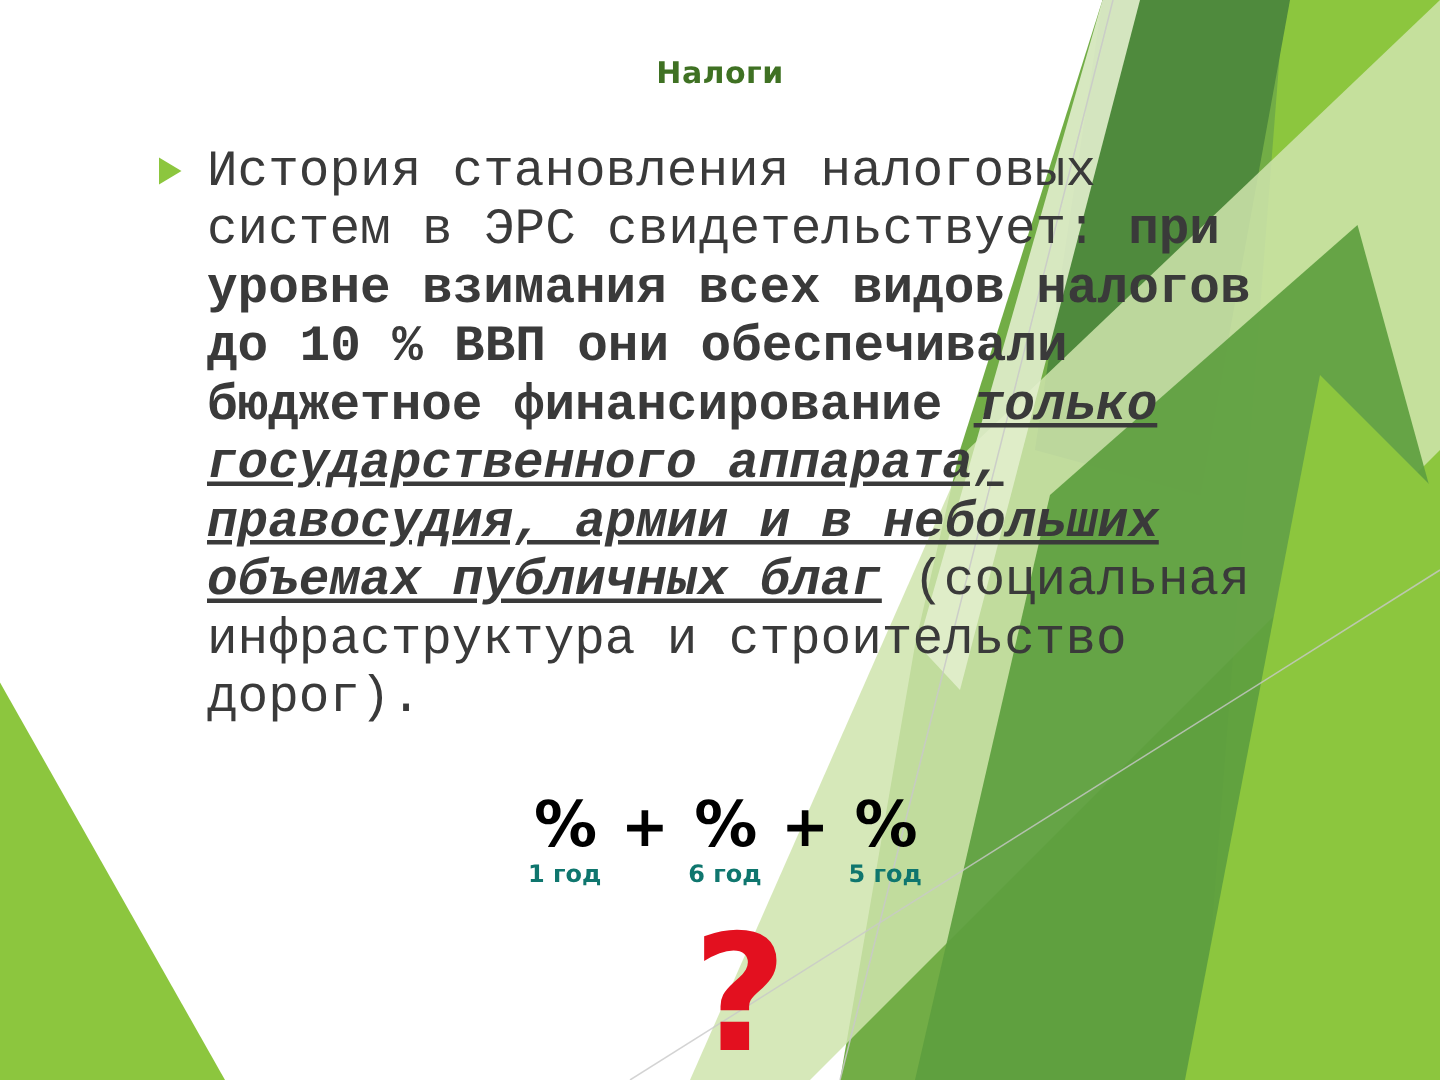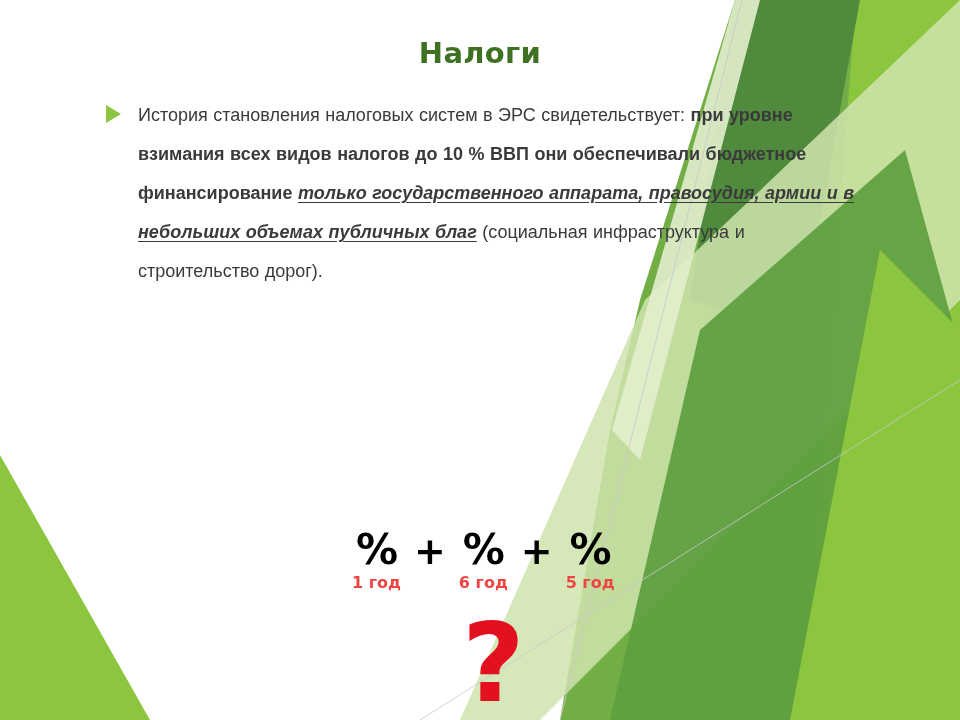--- a/index.html
+++ b/index.html
@@ -28,21 +28,21 @@
   }
 
   
   #slide-title {
     position: absolute;
     top: 36px;
     left: 0;
     width: 960px;
     text-align: center;
     z-index: 5;
-    font-size: 29px;
+    font-size: 20px;
     font-weight: bold;
     color: #3f7123;
     letter-spacing: 0.3px;
     font-family: "DejaVu Sans", "Liberation Sans", sans-serif;
   }
 
   
   #body-content {
     position: absolute;
     top: 96px;
@@ -60,24 +60,24 @@
     position: absolute;
     left: 6px;
     top: 9px;
     width: 0;
     height: 0;
     border-top: 9px solid transparent;
     border-bottom: 9px solid transparent;
     border-left: 15px solid #8cc63e;
   }
   .para {
-    font-size: 18px;
+    font-size: 34px;
     line-height: 39px;
     color: #3a3a3a;
-    font-family: Liberation Sans, sans-serif;
+    font-family: Liberation Mono, monospace;
     word-spacing: 0.5px;
   }
   .b  { font-weight: bold; }
   .bi { font-weight: bold; font-style: italic; text-decoration: underline; text-underline-offset: 3px; }
   .bu { font-weight: bold; text-decoration: underline; text-underline-offset: 3px; }
 
   
   #percent-graphic {
     position: absolute;
     left: 352px;
@@ -100,21 +100,21 @@
   .pct-sym {
     font-size: 42px;
     font-weight: bold;
     color: #000000;
     line-height: 44px;
     letter-spacing: -1px;
   }
   .pct-lbl {
     font-size: 16px;
     font-weight: bold;
-    color: #ef4444;
+    color: #0f766e;
     line-height: 20px;
     margin-top: 1px;
   }
   .pct-plus {
     font-size: 38px;
     font-weight: bold;
     color: #000000;
     line-height: 44px;
     position: relative;
     top: -10px;

